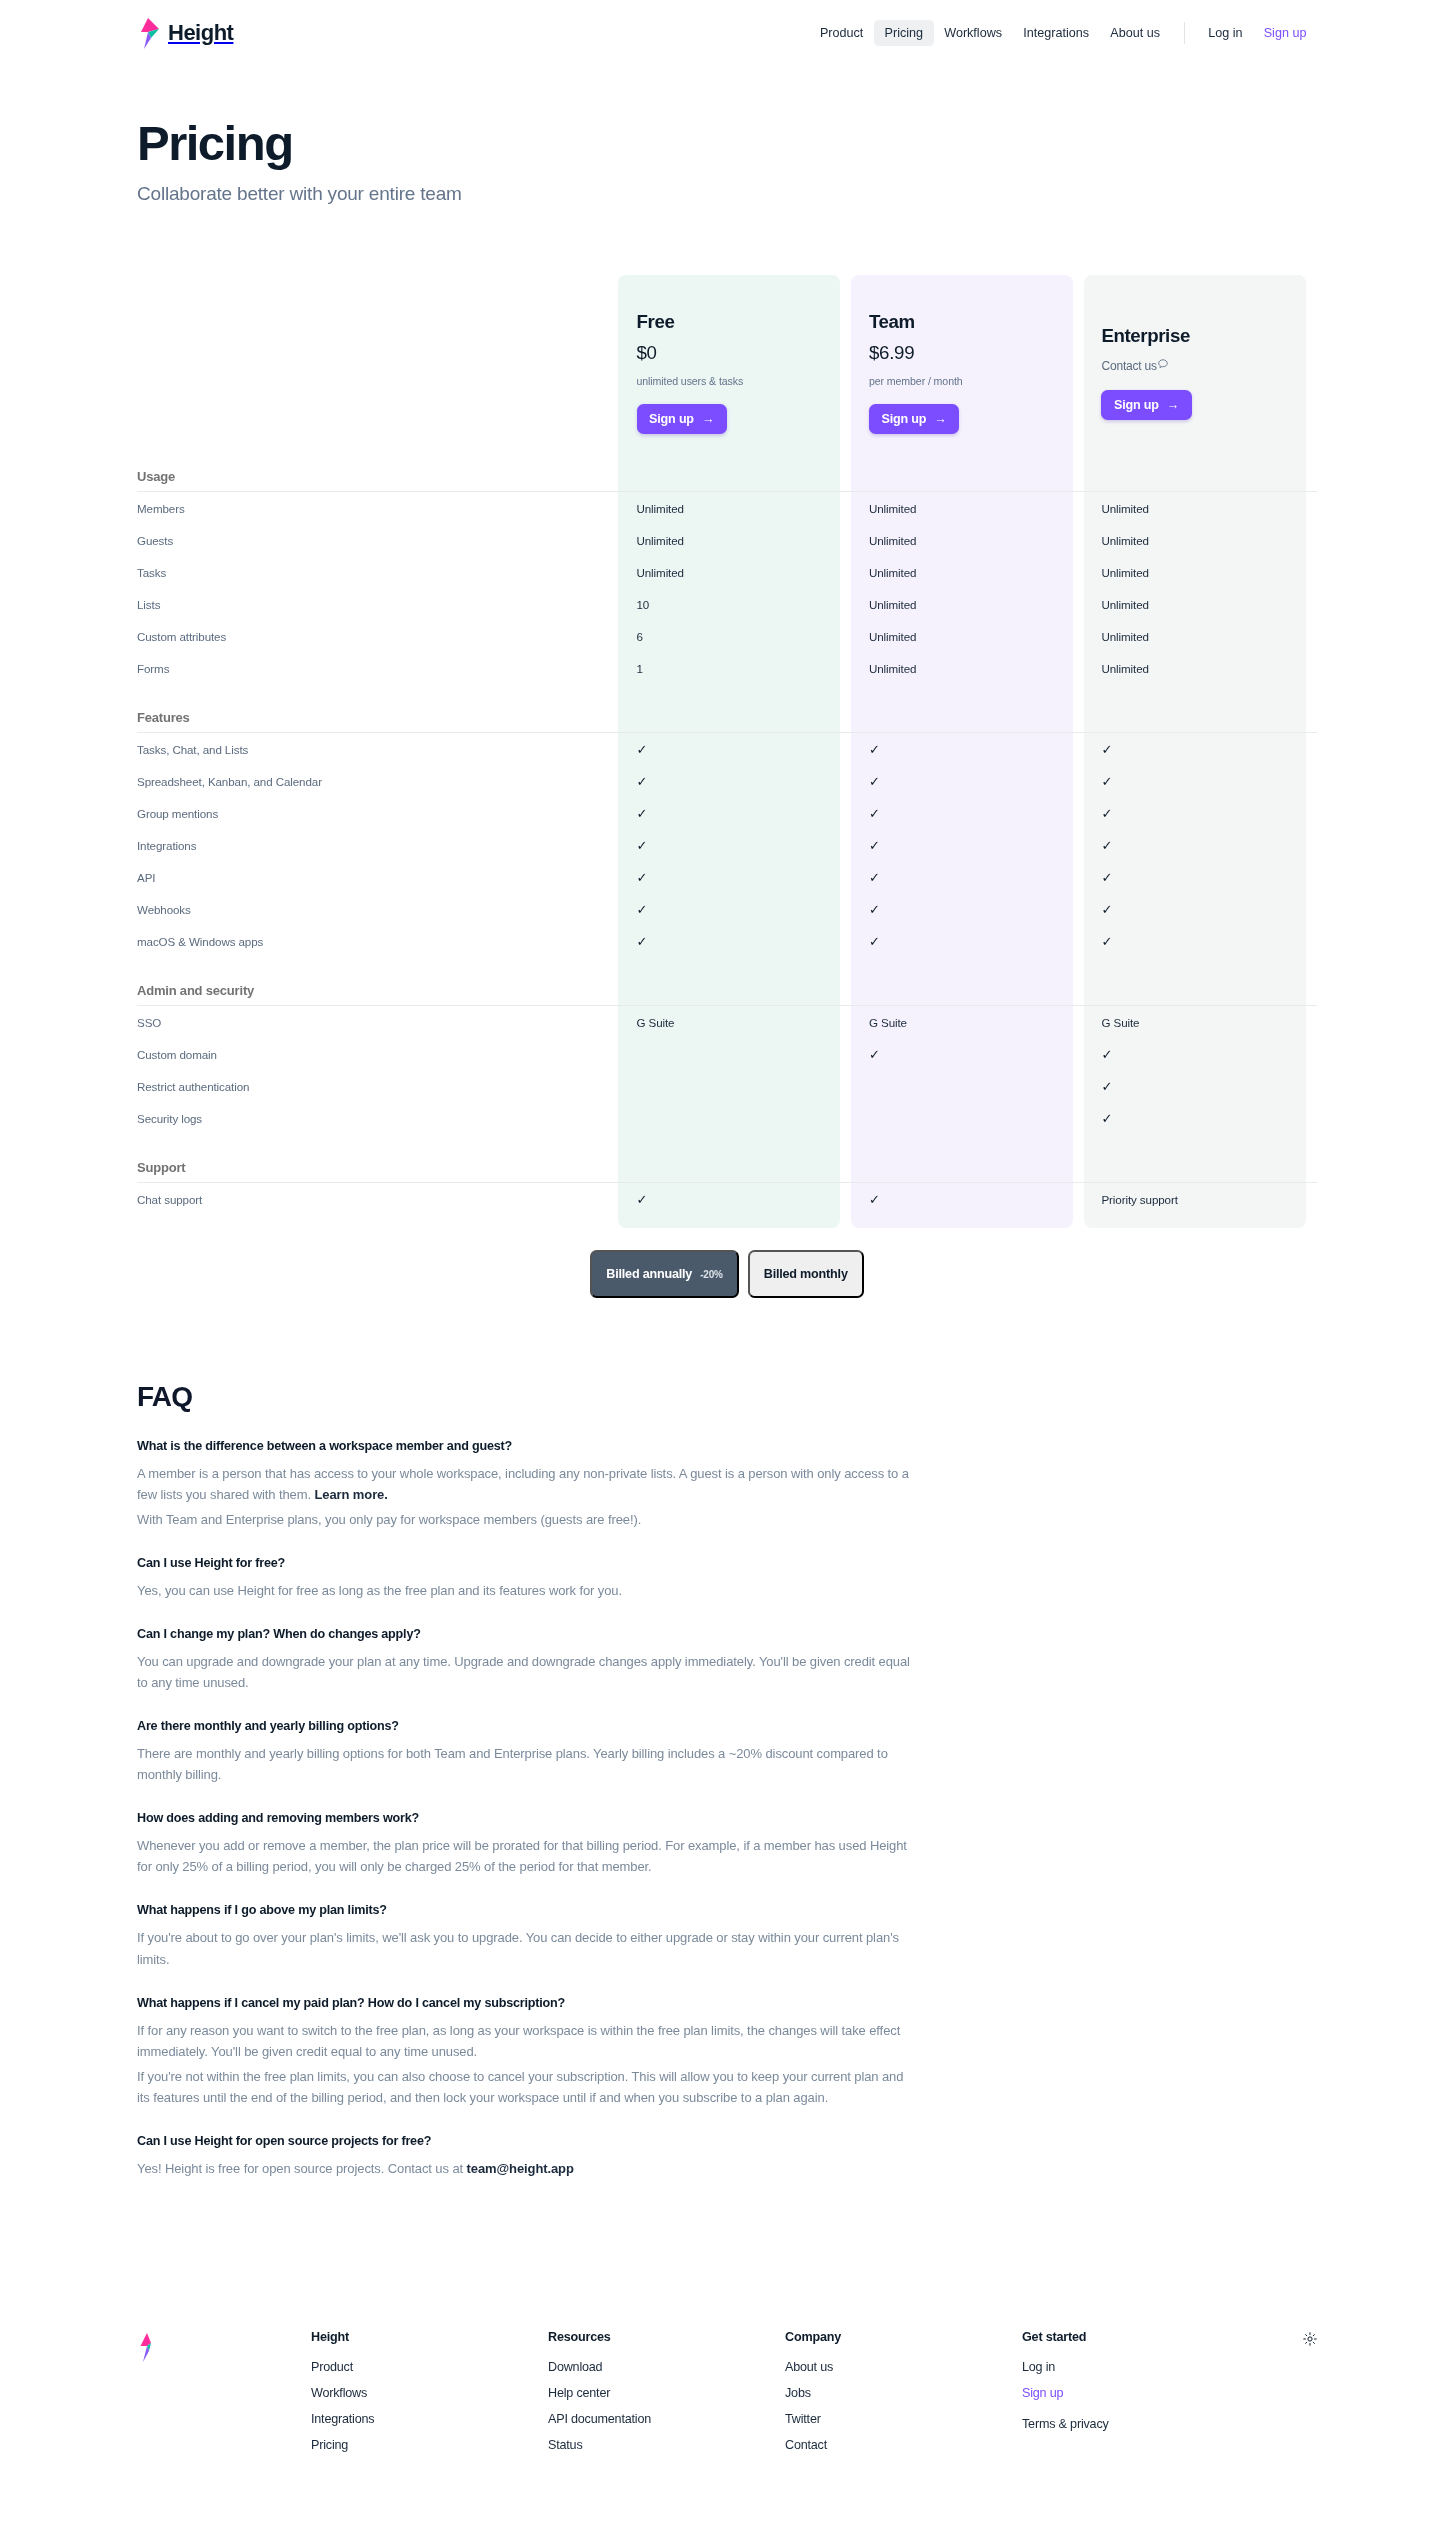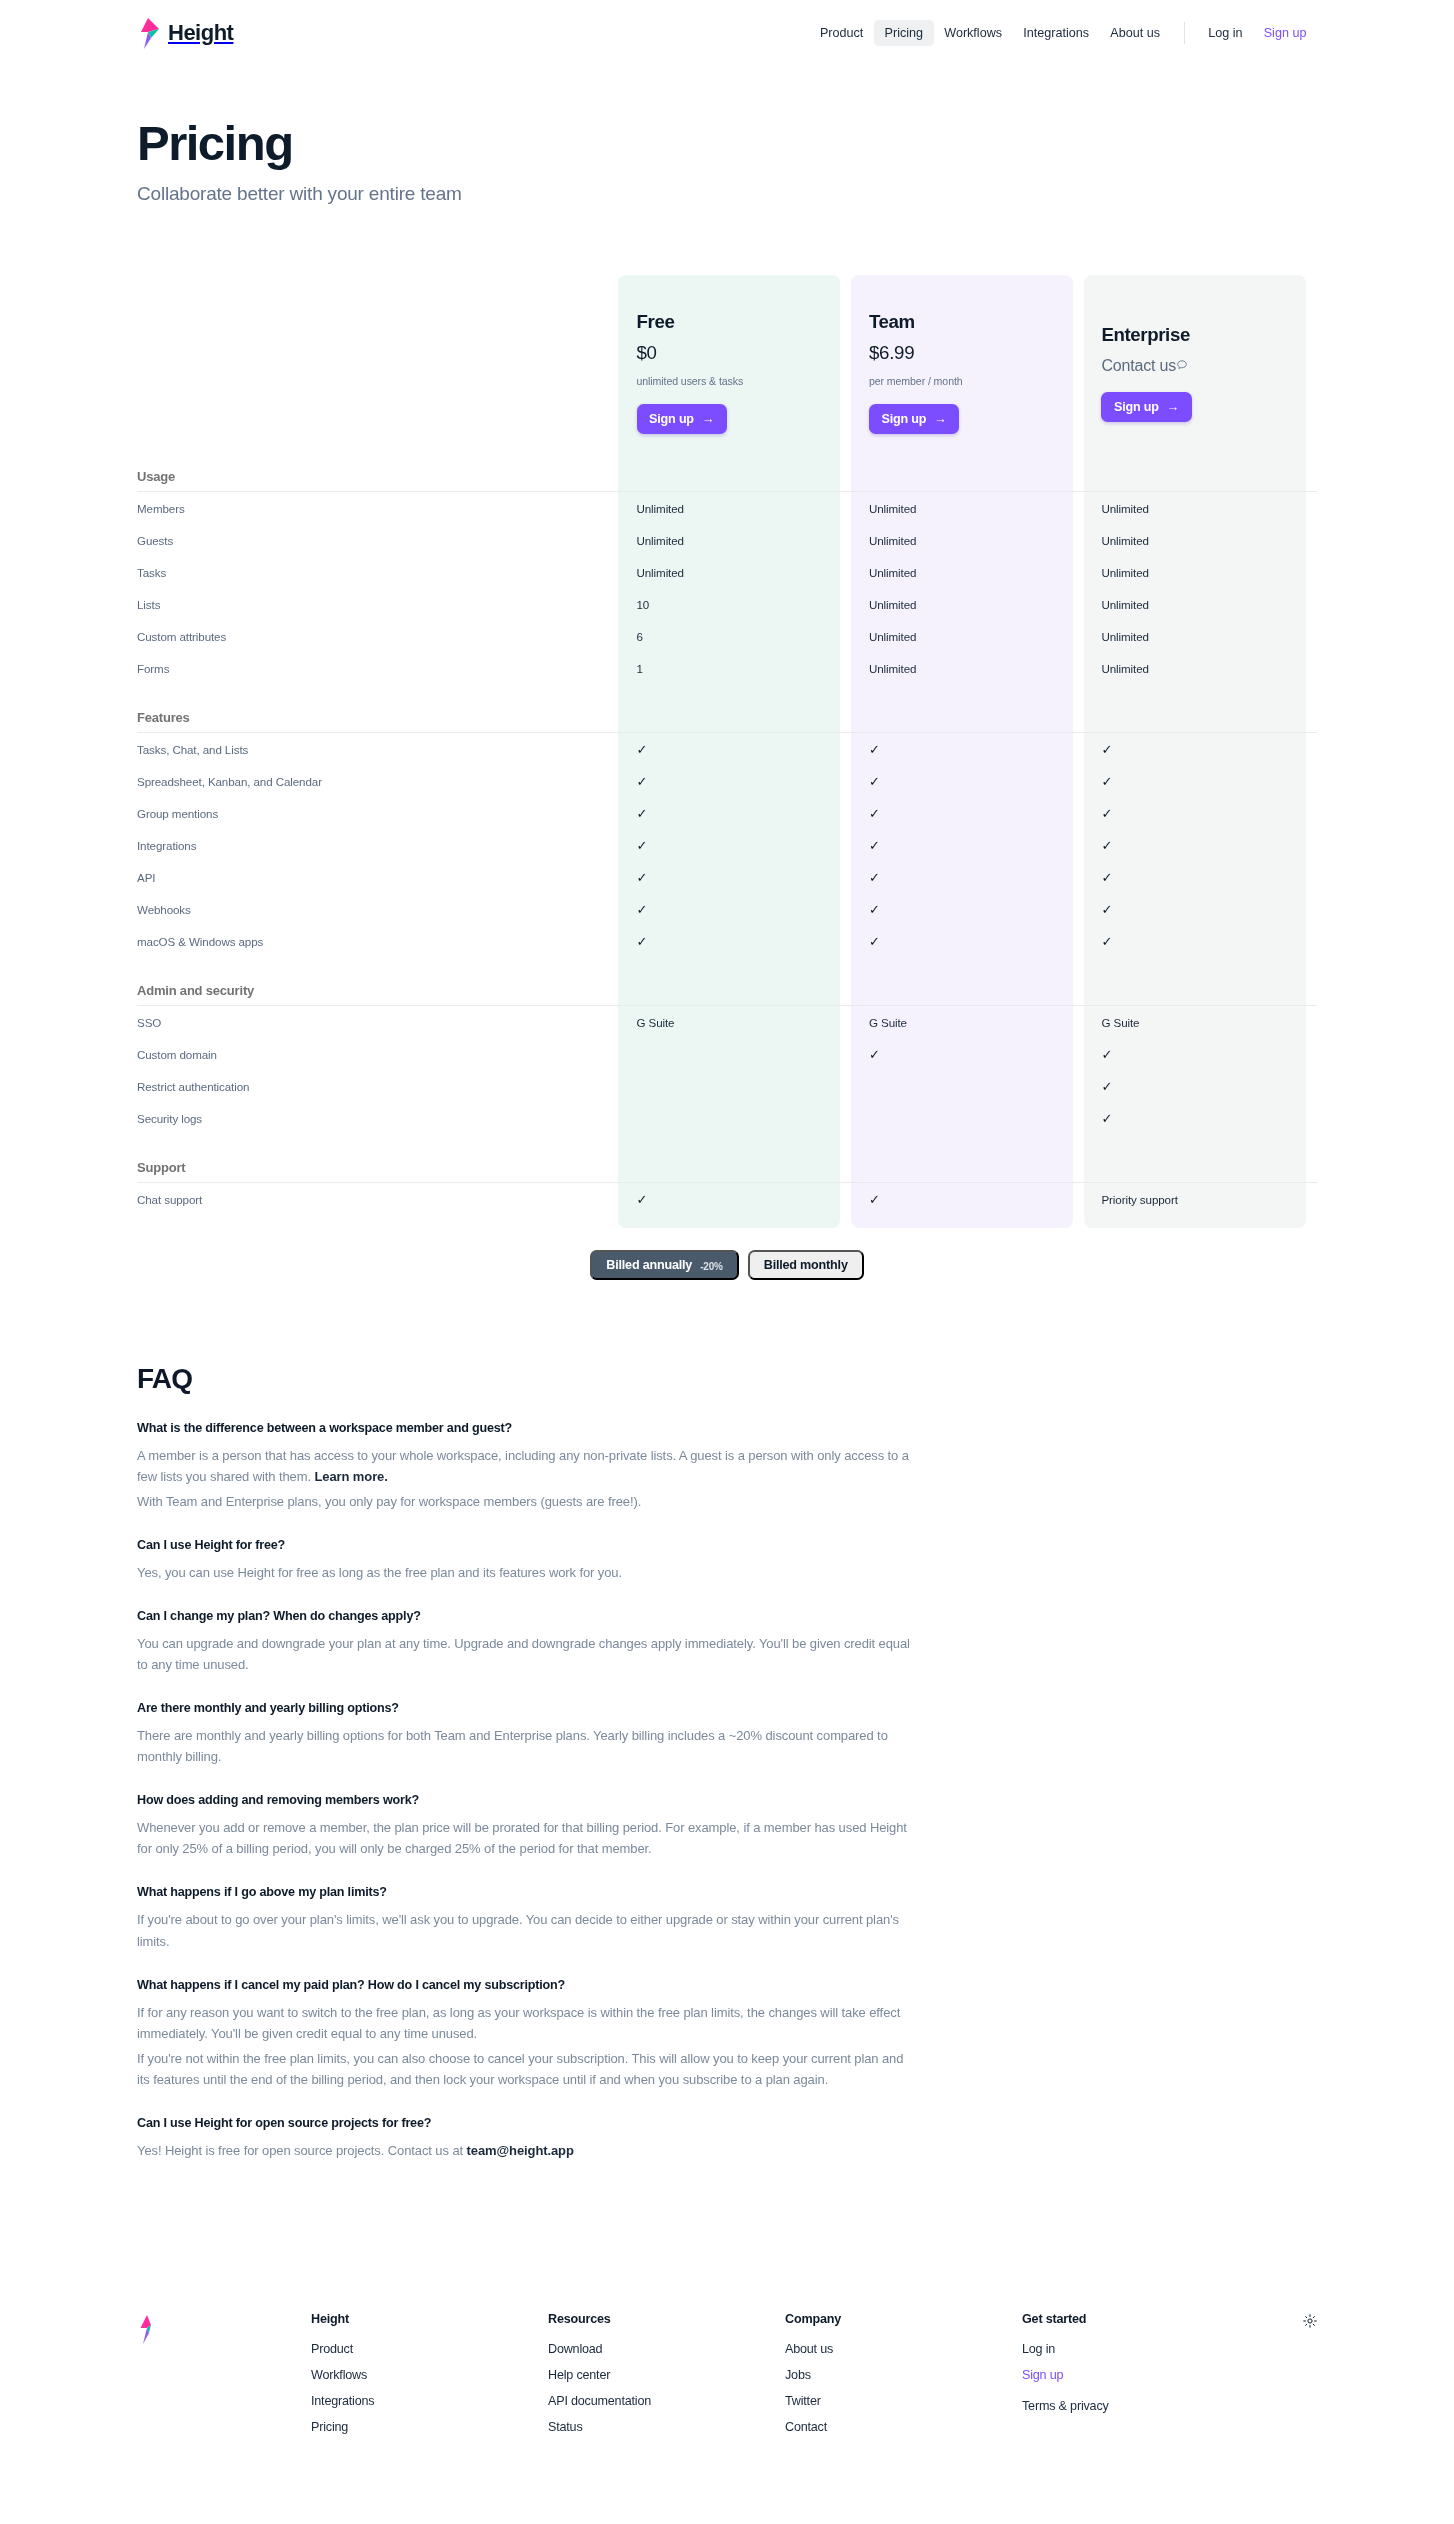--- a/index.html
+++ b/index.html
@@ -81,21 +81,21 @@
     font-size: 18.7px; font-weight: 800; color: #0d1b2a; letter-spacing: -0.4px;
   }
   .plan-price {
     margin-top: 9px; font-size: 18.7px; font-weight: 400; color: #0d1b2a;
     letter-spacing: -0.3px;
   }
   .plan-note {
     margin-top: 11px; font-size: 10.6px; color: #64748b; letter-spacing: -0.1px;
   }
   .plan-contact {
-    margin-top: 11px; font-size: 16px; color: #5b6b7f; letter-spacing: -0.2px;
+    margin-top: 11px; font-size: 12px; color: #5b6b7f; letter-spacing: -0.2px;
     display: flex; align-items: center; 
   }
   .signup-btn {
     margin-top: 17px;
     display: inline-flex; align-items: center; gap: 8px;
     background: #7c4dff; color: #fff;
     border: none; border-radius: 6.6px;
     padding: 8px 12.6px;
     font-size: 12.6px; font-weight: 600; letter-spacing: -0.2px;
     font-family: "Liberation Sans", sans-serif;
@@ -126,22 +126,22 @@
   }
   .check { font-size: 13px; color: #0d1b2a; line-height: 1; }
 
   
   .billing-toggle {
     display: flex; justify-content: center; align-items: center;
     gap: 9px; margin-top: 35px;
   }
   .toggle-opt {
     font-size: 12.6px; font-weight: 700; color: #0d1b2a;
-    padding: 6px 14px; border-radius: 6.6px; letter-spacing: -0.2px;
-    cursor: pointer; display: inline-flex; align-items: flex-end; gap: 8px;
+    padding: 15px 14px; border-radius: 6.6px; letter-spacing: -0.2px;
+    cursor: pointer; display: inline-flex; align-items: center; gap: 8px;
   }
   .toggle-opt.on { background: #4b5a6b; color: #ffffff; }
   .toggle-badge { font-size: 10px; font-weight: 700; color: #dbe2e8; }
 
   
   .faq { padding: 83px 137px 0 137px; }
   .faq-title {
     font-size: 28px; font-weight: 800; color: #0f172a; letter-spacing: -0.8px;
   }
   .faq-block { margin-top: 26px; max-width: 780px; }

